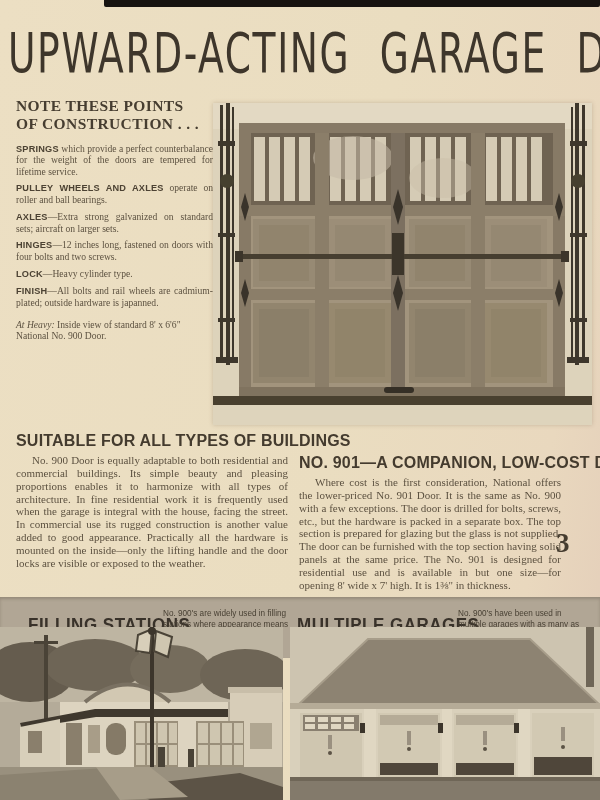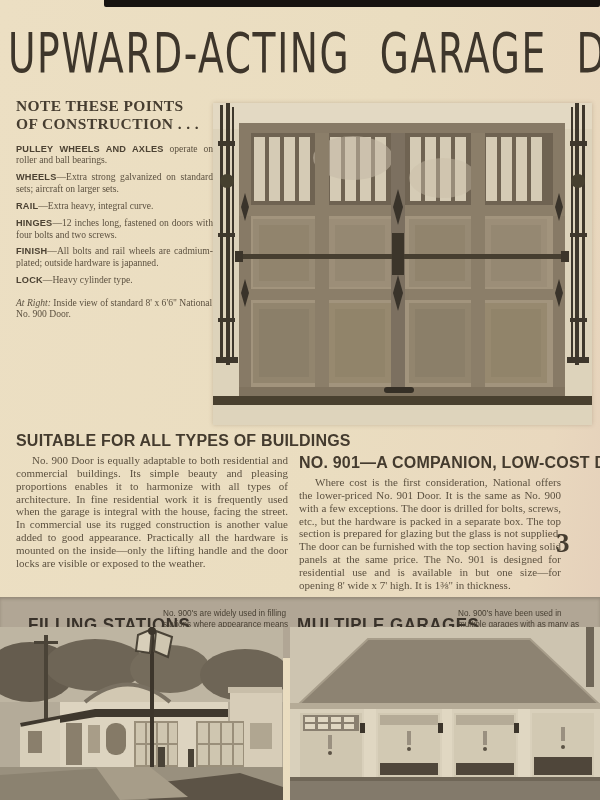--- a/index.html
+++ b/index.html
@@ -71,28 +71,28 @@
   <div id="top-bar" class="abs"></div>
 
   <div id="main-title" class="abs">UPWARD-ACTING GARAGE DOOR</div>
 
   <div id="construction" class="abs">
     <p class="con-heading">
       <span>NOTE THESE POINTS</span><br>
       <span>OF CONSTRUCTION . . .</span>
     </p>
     <div id="points">
+      <p class="point"><b>SPRINGS</b><span> which provide a perfect counterbalance for the weight of the doors are tempered for lifetime service.</span></p>
       <p class="point"><b>PULLEY WHEELS AND AXLES</b><span> operate on roller and ball bearings.</span></p>
-      <p class="point"><b>WHEELS</b><span>—Extra strong galvanized on standard sets; aircraft on larger sets.</span></p>
-      <p class="point"><b>RAIL</b><span>—Extra heavy, integral curve.</span></p>
+      <p class="point"><b>AXLES</b><span>—Extra strong galvanized on standard sets; aircraft on larger sets.</span></p>
       <p class="point"><b>HINGES</b><span>—12 inches long, fastened on doors with four bolts and two screws.</span></p>
+      <p class="point"><b>LOCK</b><span>—Heavy cylinder type.</span></p>
       <p class="point"><b>FINISH</b><span>—All bolts and rail wheels are cadmium-plated; outside hardware is japanned.</span></p>
-      <p class="point"><b>LOCK</b><span>—Heavy cylinder type.</span></p>
     </div>
-    <p class="caption"><i>At Right:</i><span> Inside view of standard 8' x 6'6" National No. 900 Door.</span></p>
+    <p class="caption"><i>At Heavy:</i><span> Inside view of standard 8' x 6'6" National No. 900 Door.</span></p>
   </div>
 
   <div id="door-photo" class="abs">
     <svg width="379" height="322" viewBox="0 0 379 322">
       <rect width="379" height="322" fill="#ddd3bb"></rect>
       <rect width="379" height="26" fill="#e3d9c3"></rect>
 
       <rect y="293" width="379" height="9" fill="#49402f"></rect>
       <rect y="302" width="379" height="20" fill="#ded4bc"></rect>
 

